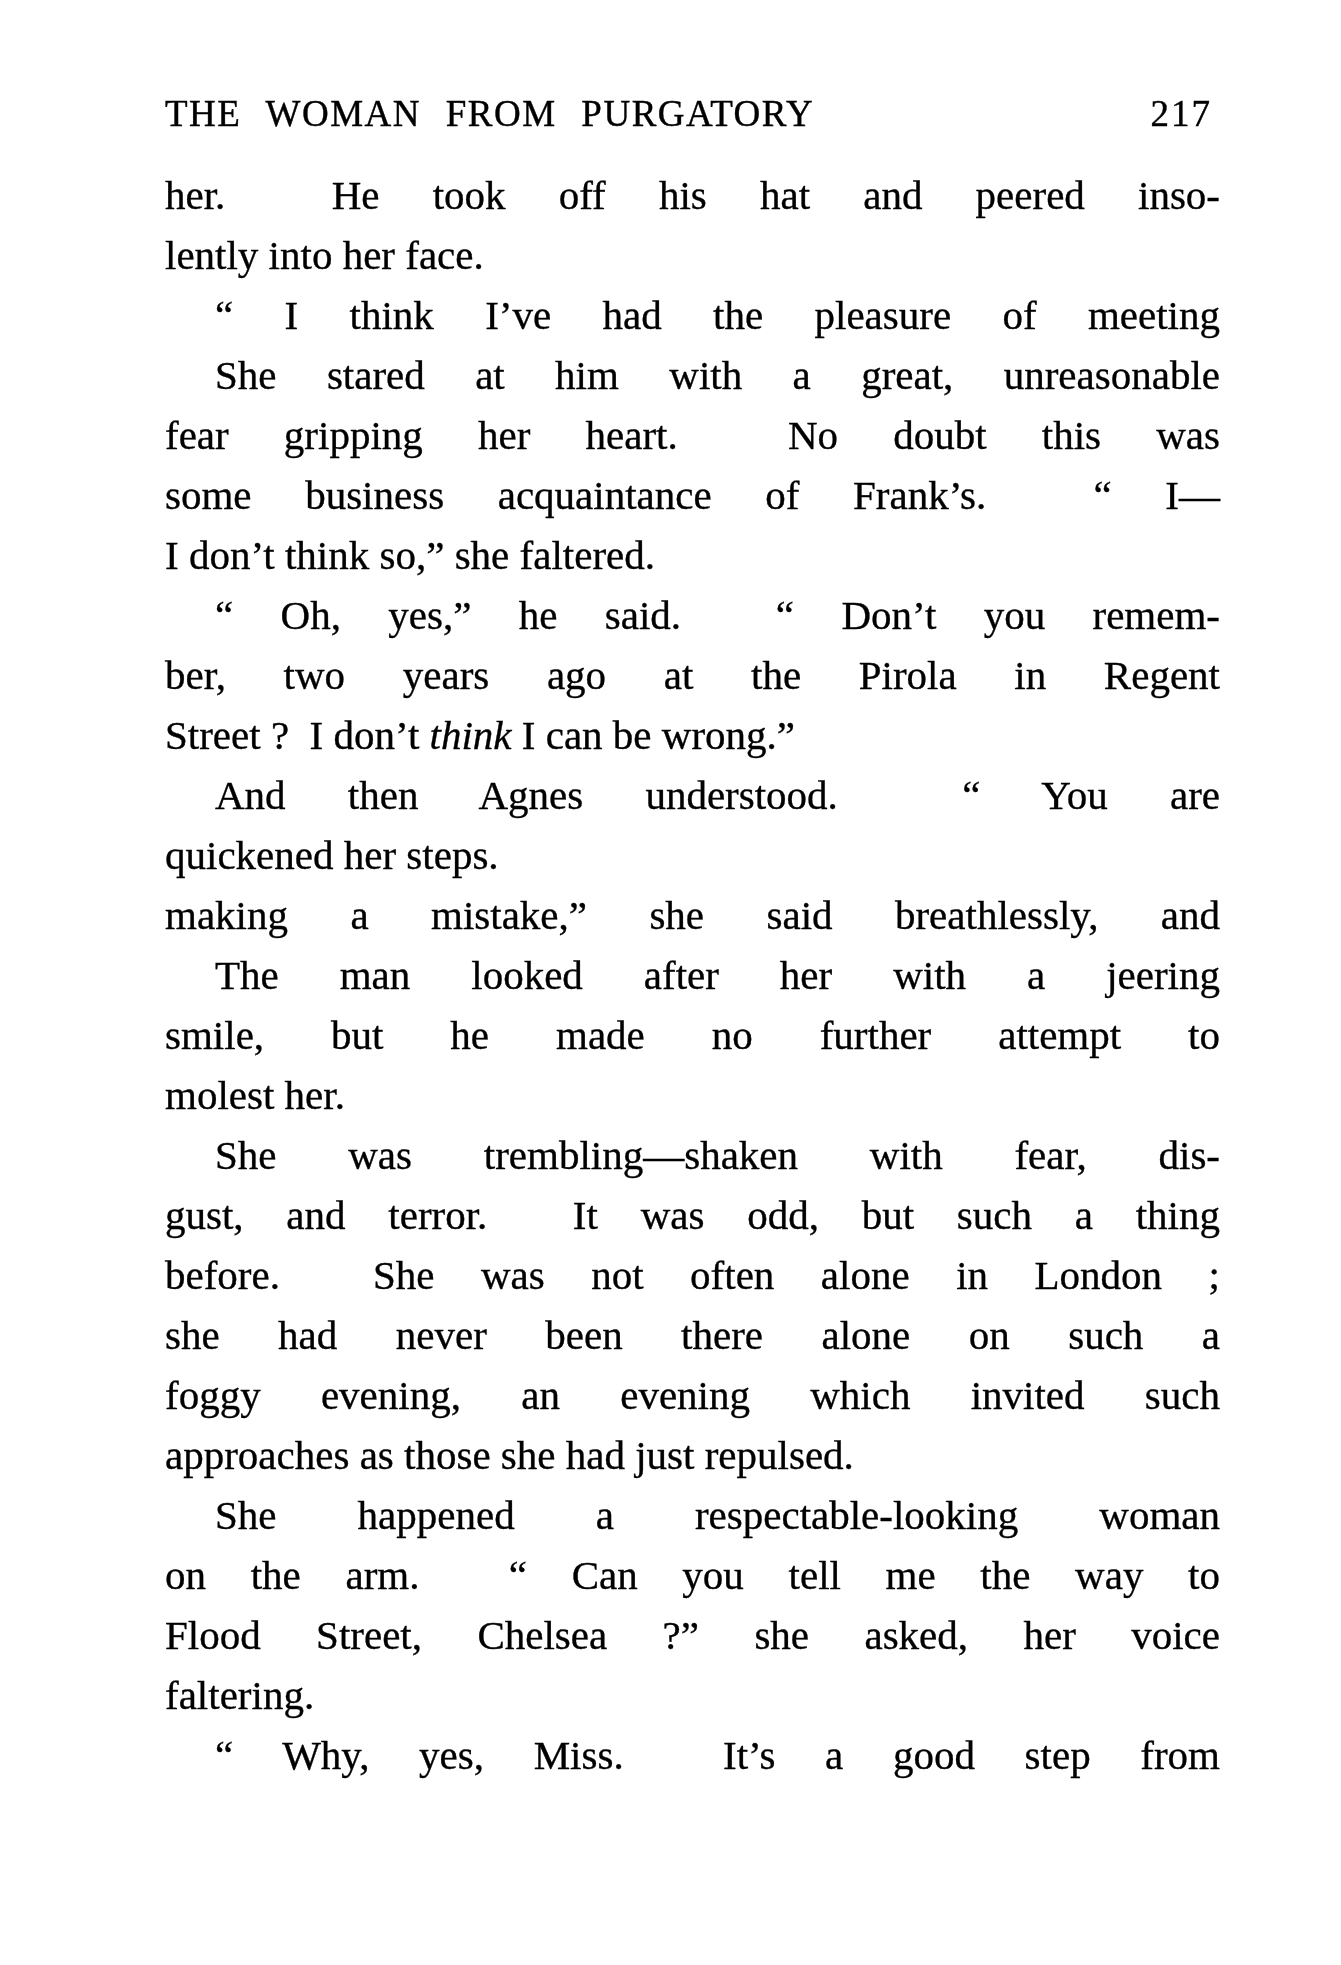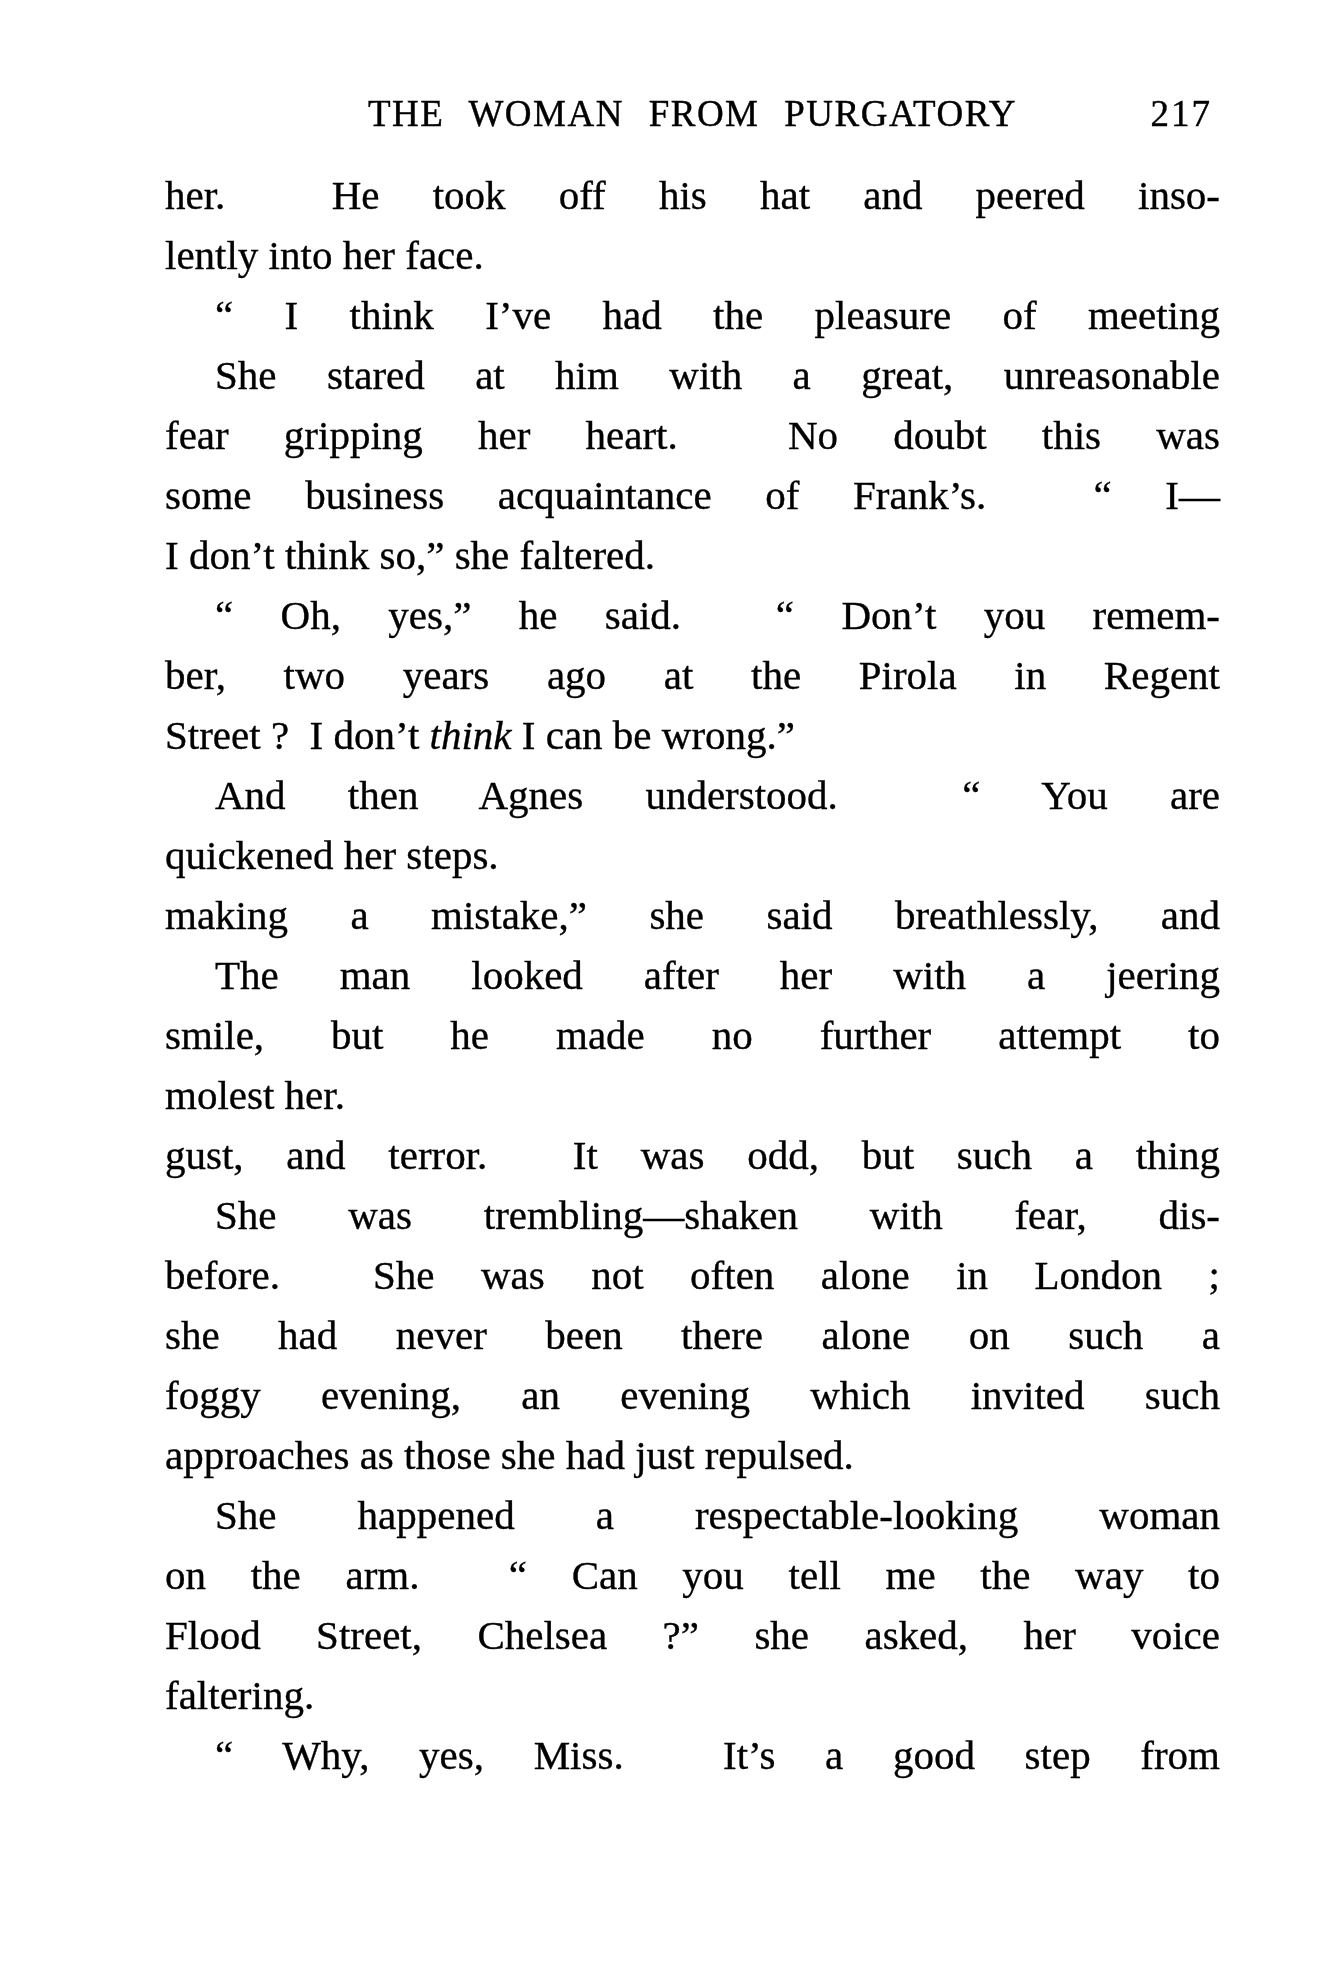--- a/index.html
+++ b/index.html
@@ -18,21 +18,21 @@
   }
   .running-header {
     position: absolute;
     top: 92px;
     left: 165px;
     width: 1055px;
     height: 44px;
   }
   .header-inner {
     position: relative;
-    text-align: center;
+    text-align: left;
     font-size: 37px;
     line-height: 44px;
     letter-spacing: 1.5px;
     word-spacing: 14px;
     white-space: nowrap;
     -webkit-text-stroke: 0.4px #000;
   }
   .pagenum {
     position: absolute;
     right: 8px;
@@ -86,22 +86,22 @@
       <div class="line par-end"><span>I don’t think so,” she faltered.</span></div>
       <div class="line indent"><span>“ Oh, yes,” he said.&nbsp; “ Don’t you remem-</span></div>
       <div class="line"><span>ber, two years ago at the Pirola in Regent</span></div>
       <div class="line par-end"><span>Street ?&nbsp; I don’t </span><span class="italic">think</span><span> I can be wrong.”</span></div>
       <div class="line indent"><span>And then Agnes understood.&nbsp; “ You are</span></div>
       <div class="line par-end"><span>quickened her steps.</span></div>
       <div class="line"><span>making a mistake,” she said breathlessly, and</span></div>
       <div class="line indent"><span>The man looked after her with a jeering</span></div>
       <div class="line"><span>smile, but he made no further attempt to</span></div>
       <div class="line par-end"><span>molest her.</span></div>
+      <div class="line indent"><span>She was trembling—shaken with fear, dis-</span></div>
       <div class="line"><span>gust, and terror.&nbsp; It was odd, but such a thing</span></div>
-      <div class="line indent"><span>She was trembling—shaken with fear, dis-</span></div>
       <div class="line"><span>before.&nbsp; She was not often alone in London ;</span></div>
       <div class="line"><span>she had never been there alone on such a</span></div>
       <div class="line"><span>foggy evening, an evening which invited such</span></div>
       <div class="line par-end"><span>approaches as those she had just repulsed.</span></div>
       <div class="line indent"><span>She happened a respectable-looking woman</span></div>
       <div class="line"><span>on the arm.&nbsp; “ Can you tell me the way to</span></div>
       <div class="line"><span>Flood Street, Chelsea ?” she asked, her voice</span></div>
       <div class="line par-end"><span>faltering.</span></div>
       <div class="line indent"><span>“ Why, yes, Miss.&nbsp; It’s a good step from</span></div>
     </div>

